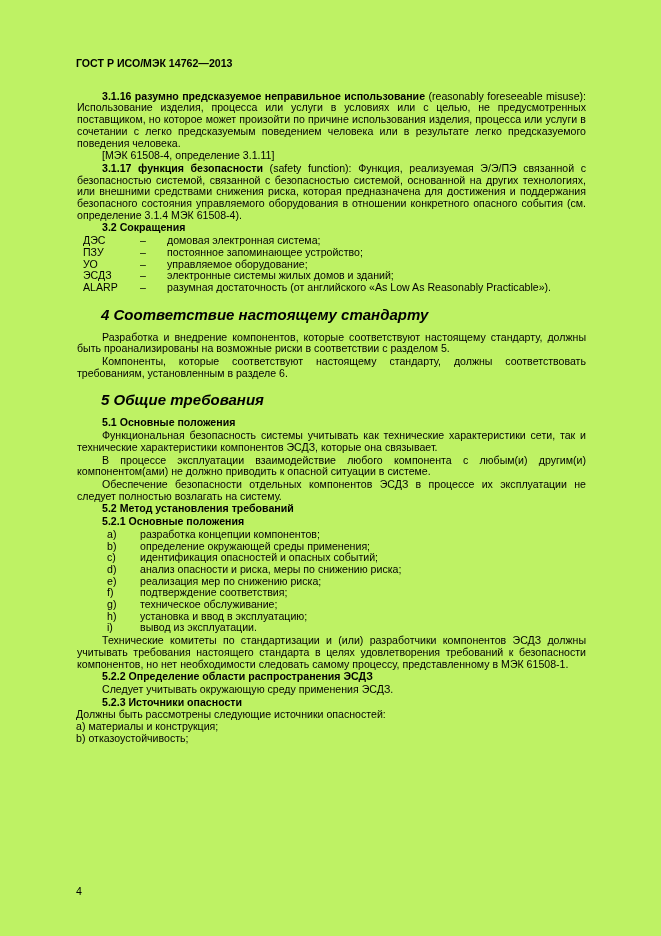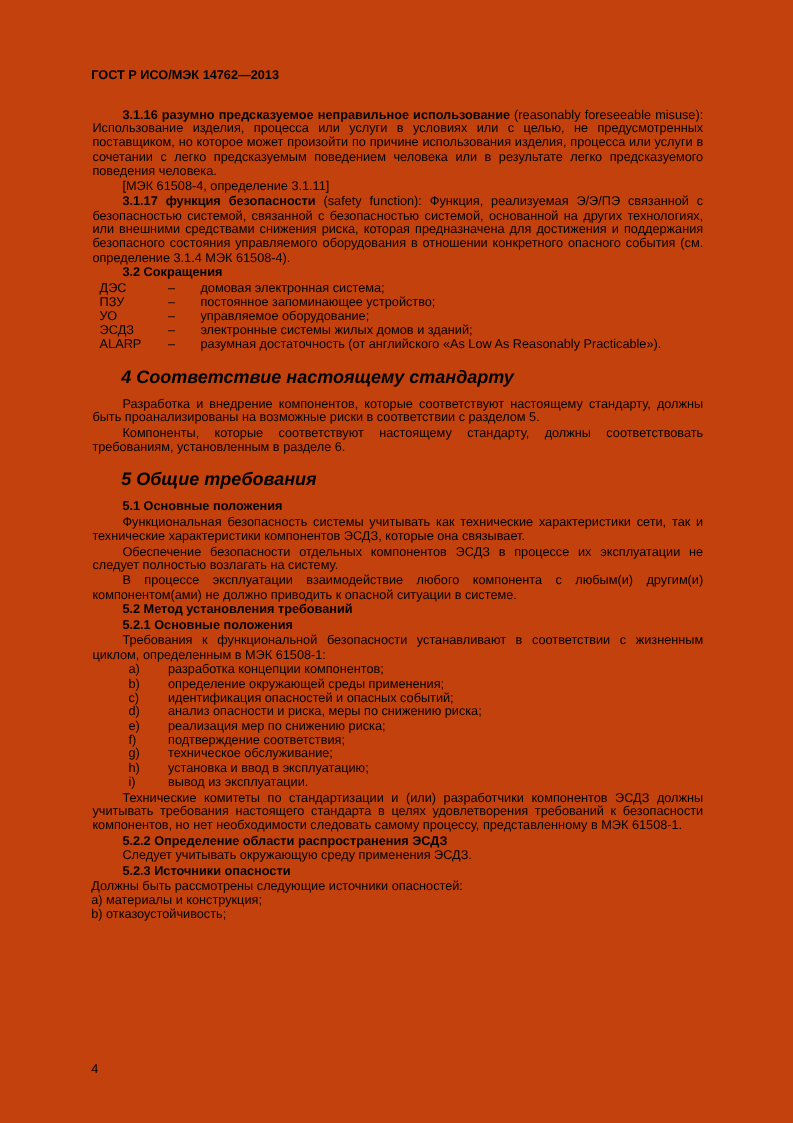--- a/index.html
+++ b/index.html
@@ -4,21 +4,21 @@
 <style>
   * { box-sizing: border-box; }
   html, body { margin: 0; padding: 0; }
   body {
     width: 661px; height: 936px;
     background: #ffffff;
   }
   .page {
     position: relative;
     width: 661px; height: 936px;
-    background: #c2410c;
+    background: #bef264;
     font-family: "Liberation Sans", sans-serif;
     font-size: 10.6px;
     line-height: 11.7px;
     color: #000000;
     overflow: hidden;
   }
   .content {
     position: absolute;
     left: 76px; top: 58px;
     width: 511px;
@@ -100,26 +100,25 @@
     </div>
 
     <h2 class="sec">4 Соответствие настоящему стандарту</h2>
     <p class="para">Разработка и внедрение компонентов, которые соответствуют настоящему стандарту, должны быть проанализированы на возможные риски в соответствии с разделом 5.</p>
     <p class="para">Компоненты, которые соответствуют настоящему стандарту, должны соответствовать требованиям, установленным в разделе 6.</p>
 
     <h2 class="sec">5 Общие требования</h2>
 
     <p class="para bold">5.1 Основные положения</p>
     <p class="para">Функциональная безопасность системы учитывать как технические характеристики сети, так и технические характеристики компонентов ЭСДЗ, которые она связывает.</p>
+    <p class="para">В процессе эксплуатации взаимодействие любого компонента с любым(и) другим(и) компонентом(ами) не должно приводить к опасной ситуации в системе.</p>
     <p class="para">Обеспечение безопасности отдельных компонентов ЭСДЗ в процессе их эксплуатации не следует полностью возлагать на систему.</p>
-    <p class="para">В процессе эксплуатации взаимодействие любого компонента с любым(и) другим(и) компонентом(ами) не должно приводить к опасной ситуации в системе.</p>
 
     <p class="para bold">5.2 Метод установления требований</p>
     <p class="para bold">5.2.1 Основные положения</p>
-    <p class="para">Требования к функциональной безопасности устанавливают в соответствии с жизненным циклом, определенным в МЭК 61508-1:</p>
 
     <div class="list-row">
       <span class="list-letter">a)</span>
       <span class="list-text">разработка концепции компонентов;</span>
     </div>
     <div class="list-row">
       <span class="list-letter">b)</span>
       <span class="list-text">определение окружающей среды применения;</span>
     </div>
     <div class="list-row">

